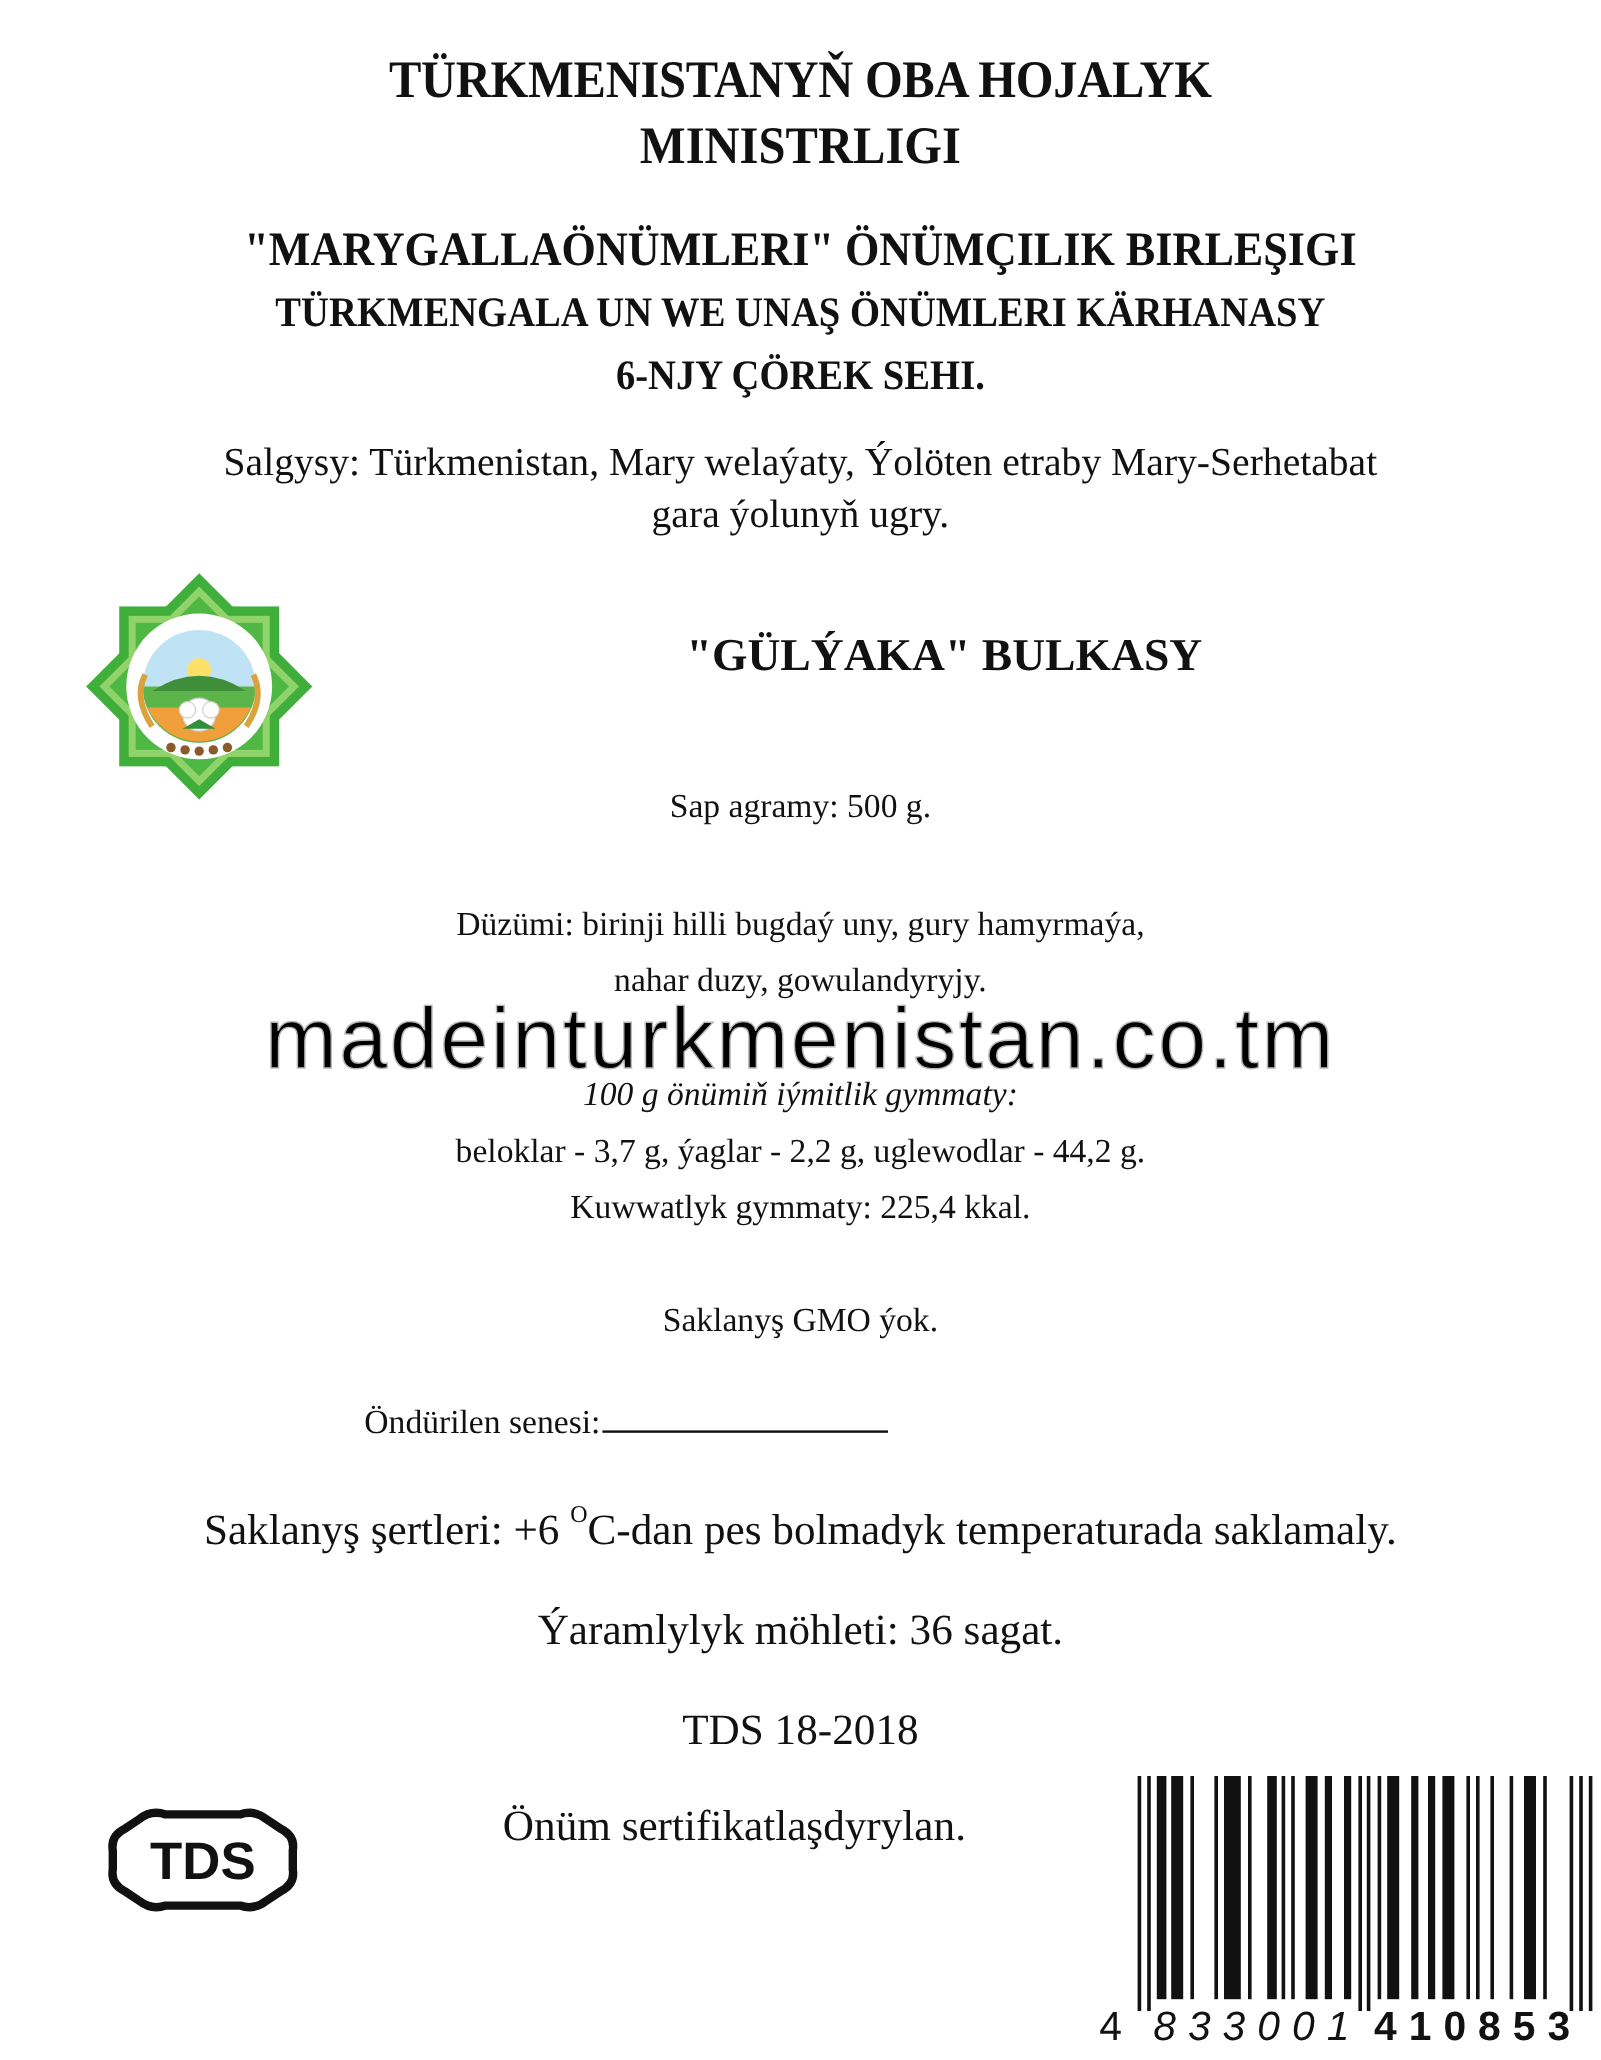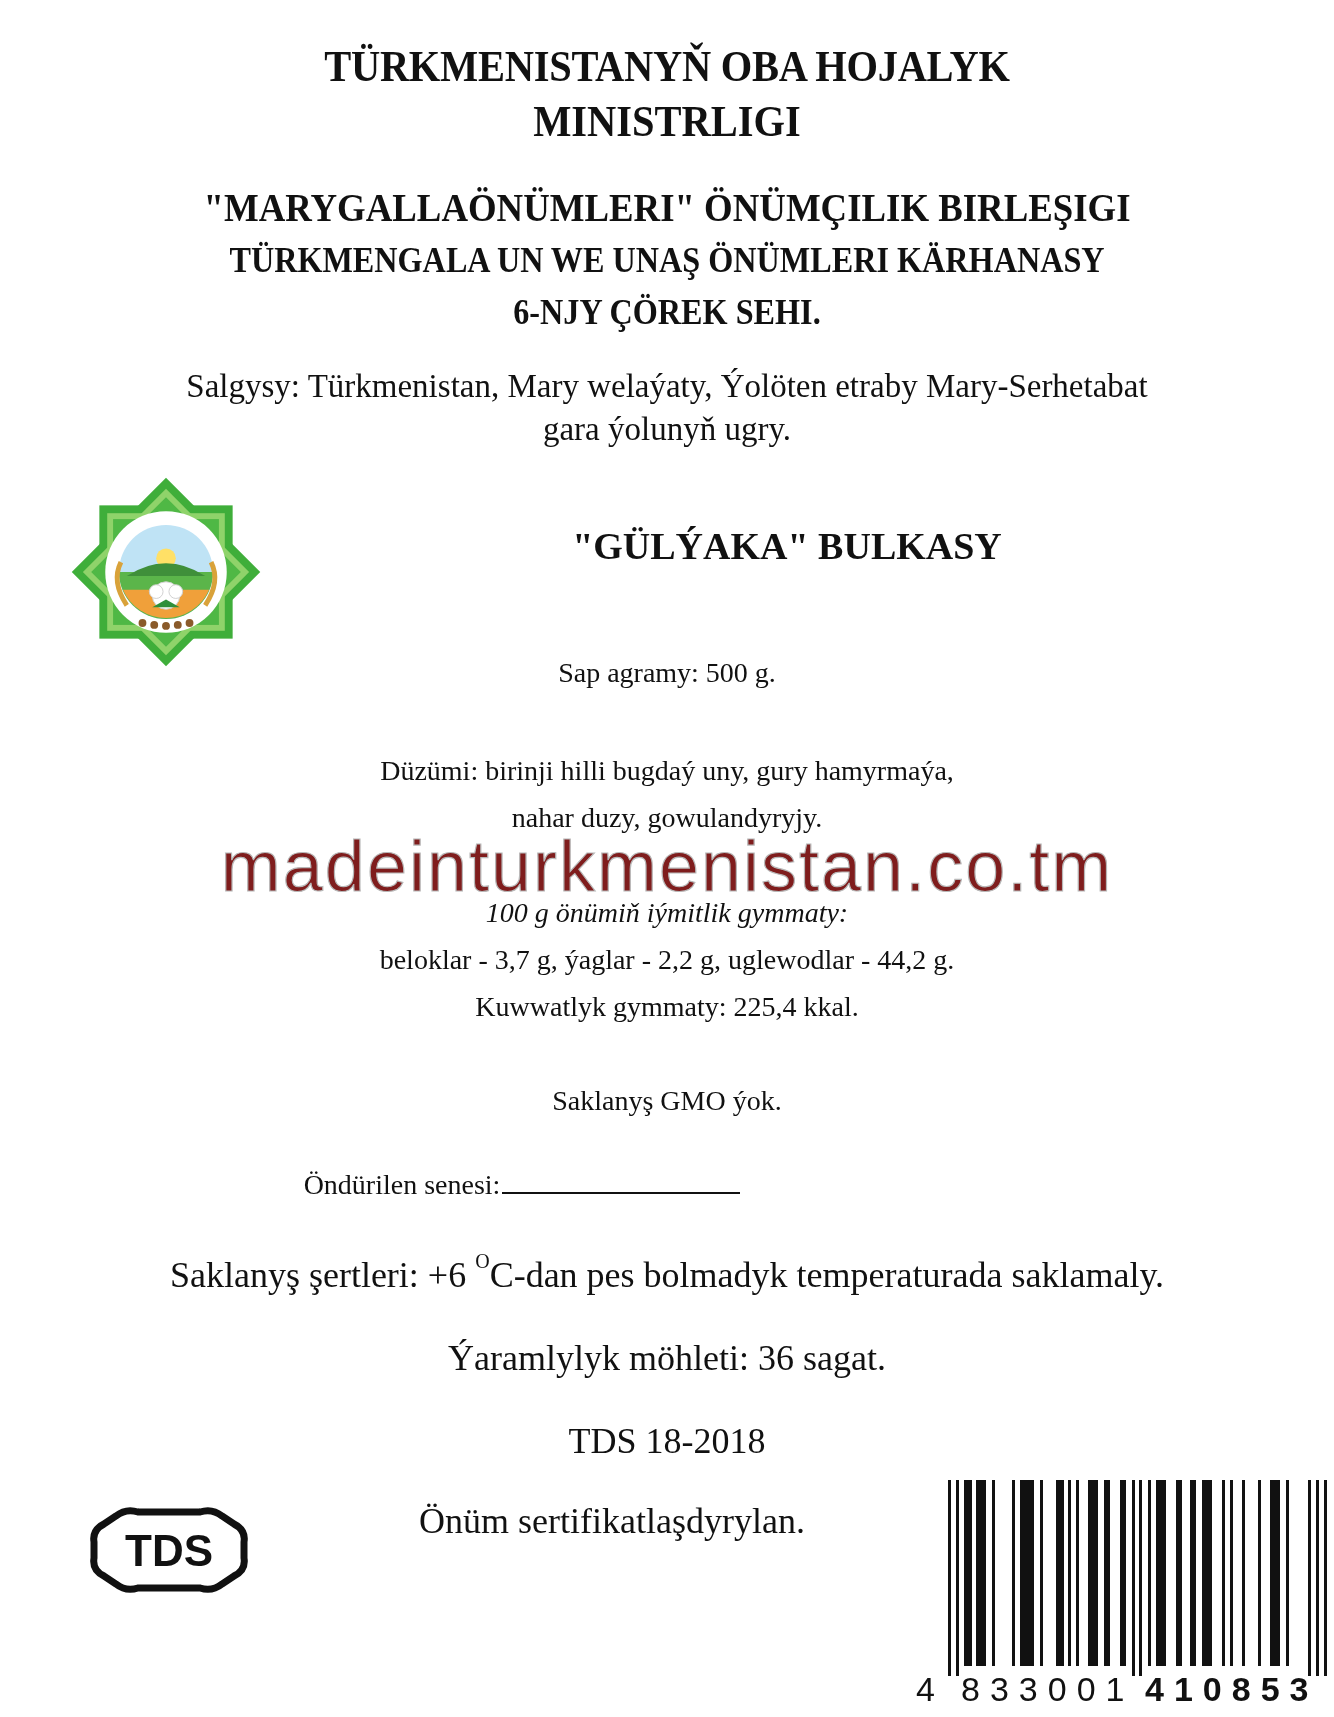--- a/index.html
+++ b/index.html
@@ -33,31 +33,31 @@
   .date .blank { display: inline-block; width: 238px; border-bottom: 2px solid #111; height: 36px; vertical-align: baseline; margin-left: 2px; }
   .store { top: 1254px; font-size: 36px; }
   .store sup { font-size: 20px; position: relative; top: -6px; }
   .shelf { top: 1337px; font-size: 36px; }
   .std { top: 1420px; font-size: 36px; }
   .cert { top: 1500px; left: -55px; font-size: 36px; }
 
   .watermark {
     position: absolute; left: 0; width: 1334px; top: 826px; text-align: center;
     font-family: "Liberation Sans", "DejaVu Sans", sans-serif; font-size: 72px; line-height: 80px;
-    color: #7f1d1d; -webkit-text-stroke: 1.2px #b8b8b8; letter-spacing: 2px; white-space: nowrap;
+    color: #000000; -webkit-text-stroke: 1.2px #b8b8b8; letter-spacing: 2px; white-space: nowrap;
   }
 
   .emblem { position: absolute; left: 68px; top: 474px; width: 196px; height: 196px; }
   .tds-logo { position: absolute; left: 86px; top: 1502px; width: 166px; height: 96px; }
 
   .barcode { position: absolute; left: 920px; top: 1480px; width: 414px; height: 230px; }
   .barcode .bars { position: absolute; left: 8px; top: 0; width: 400px; height: 196px; }
   .barcode .digits { position: absolute; top: 190px; font-family: "Liberation Sans", "DejaVu Sans", sans-serif; font-size: 34px; line-height: 38px; letter-spacing: 10px; color: #111; }
   .barcode .d-first { left: -4px; }
-  .barcode .d-left { left: 41px; }
+  .barcode .d-left { left: 41px; font-style: italic; }
   .barcode .d-right { left: 225px; font-weight: bold; }
 </style>
 </head>
 <body>
 
 <div class="line h-bold t1">TÜRKMENISTANYŇ OBA HOJALYK</div>
 <div class="line h-bold t2">MINISTRLIGI</div>
 <div class="line h-bold t3">"MARYGALLAÖNÜMLERI" ÖNÜMÇILIK BIRLEŞIGI</div>
 <div class="line h-bold t4">TÜRKMENGALA UN WE UNAŞ ÖNÜMLERI KÄRHANASY</div>
 <div class="line h-bold t5">6-NJY ÇÖREK SEHI.</div>

